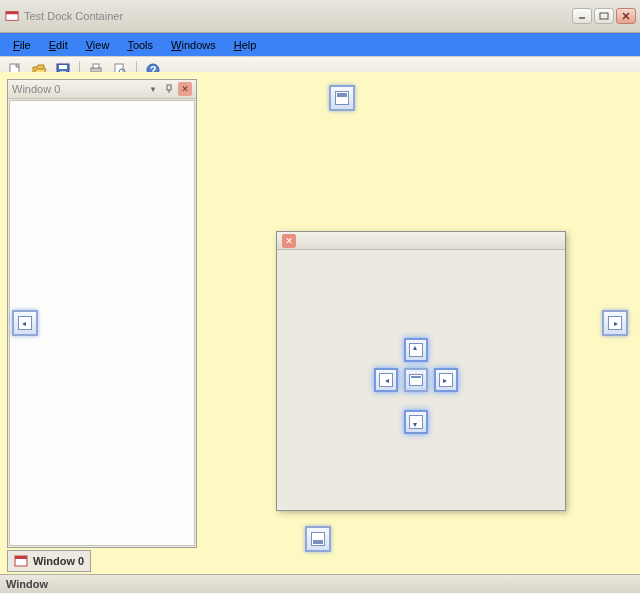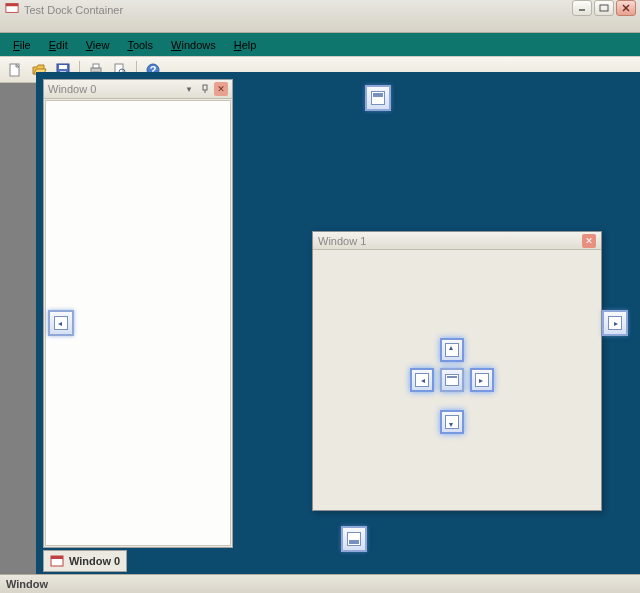--- a/index.html
+++ b/index.html
@@ -1,34 +1,34 @@
 <!DOCTYPE html>
 <html><head>
 <meta charset="utf-8">
 <style>
 * { box-sizing: border-box; margin: 0; padding: 0; font-family: Tahoma, sans-serif; font-size: 11px; }
 body { background: #808080; width: 640px; height: 593px; overflow: hidden; position: relative; }
 
-.titlebar { height: 22px; background: linear-gradient(to bottom, #e8e6e0, #d6d2c6); display: flex; align-items: flex-end; padding: 16px 4px; border-bottom: 1px solid #b0aca0; }
+.titlebar { height: 22px; background: linear-gradient(to bottom, #e8e6e0, #d6d2c6); display: flex; align-items: center; padding: 16px 4px; border-bottom: 1px solid #b0aca0; }
 .titlebar-icon { width: 16px; height: 16px; margin-right: 4px; display: flex; align-items: center; justify-content: center; }
 .titlebar-icon svg { width: 14px; height: 14px; }
 .titlebar-text { flex: 1; color: #888; }
 .titlebar-btns { display: flex; gap: 2px; }
 .tbtn { width: 20px; height: 16px; background: linear-gradient(to bottom, #fcfcfa, #e4e2d8); border: 1px solid #b8b4a8; border-radius: 3px; display: flex; align-items: center; justify-content: center; font-size: 9px; color: #666; cursor: pointer; }
 .tbtn.close { background: linear-gradient(to bottom, #f8d8d0, #e8a090); color: #703020; border-color:#c0806a; }
 
-.menubar { height: 24px; background: #0f766e; display: flex; align-items: center; padding: 0 4px; border-bottom: 1px solid #d0ccc0; }
+.menubar { height: 24px; background: #3b82f6; display: flex; align-items: center; padding: 0 4px; border-bottom: 1px solid #d0ccc0; }
 .menu-item { padding: 2px 9px; cursor: pointer; }
 .menu-item .ul { text-decoration: underline; }
 
 .toolbar { height: 26px; background: linear-gradient(to bottom, #f8f6f0, #e8e4d8); display: flex; align-items: center; padding: 0 4px; gap: 2px; border-bottom: 1px solid #c4c0b4; }
 .tool { width: 22px; height: 20px; display: flex; align-items: center; justify-content: center; cursor: pointer; border: 1px solid transparent; border-radius: 2px; }
 .tsep { width: 1px; height: 18px; background: #c0bcb0; margin: 0 3px; }
 
-.workspace { position: absolute; top: 72px; left: 0; right: 0; bottom: 19px; background: #0c4a6e; margin-left: 36px; }
+.workspace { position: absolute; top: 72px; left: 0; right: 0; bottom: 19px; background: #fef9c3; }
 
 .docked-panel { position: absolute; top: 7px; left: 7px; width: 190px; bottom: 26px; background: #ece9e0; border: 1px solid #a0a0a0; display: flex; flex-direction: column; }
 .panel-header { height: 19px; background: linear-gradient(to bottom, #f4f2ec, #e2dfd4); display: flex; align-items: center; padding: 0 4px; color: #888; border-bottom: 1px solid #c0bcb0; }
 .panel-header-text { flex: 1; }
 .panel-header-btns { display: flex; gap: 2px; align-items: center; }
 .phb { width: 14px; height: 14px; display: flex; align-items: center; justify-content: center; font-size: 9px; color: #666; cursor: pointer; }
 .phb.pclose { background: #e8a090; color:#703020; border-radius:2px; }
 .panel-body { flex: 1; background: #fdfdfb; border: 1px solid #c8c4b8; margin: 1px; }
 
 .docked-tab { position: absolute; left: 7px; bottom: 2px; height: 22px; background: #ece9e0; border: 1px solid #a0a0a0; display: flex; align-items: center; padding: 0 6px; gap: 5px; color: #333; font-weight: bold; }
@@ -165,21 +165,20 @@
   <div class="docked-tab">
     <svg width="14" height="14">
         <rect x="1" y="2" width="12" height="10" fill="#fff" stroke="#c04040"></rect>
         <rect x="1" y="2" width="12" height="3" fill="#c04040"></rect>
       </svg>
     <span>Window 0</span>
   </div>
 
   <div class="float-window">
     <div class="float-header">
-      <span class="float-header-text">Window 1</span>
       <div class="fclose">✕</div>
     </div>
     <div class="float-body"></div>
   </div>
 
   <div class="dock-target big" style="top:13px; left:329px;">
     <div class="dock-inner top">
         <div class="bar"></div>
       </div>
   </div>

